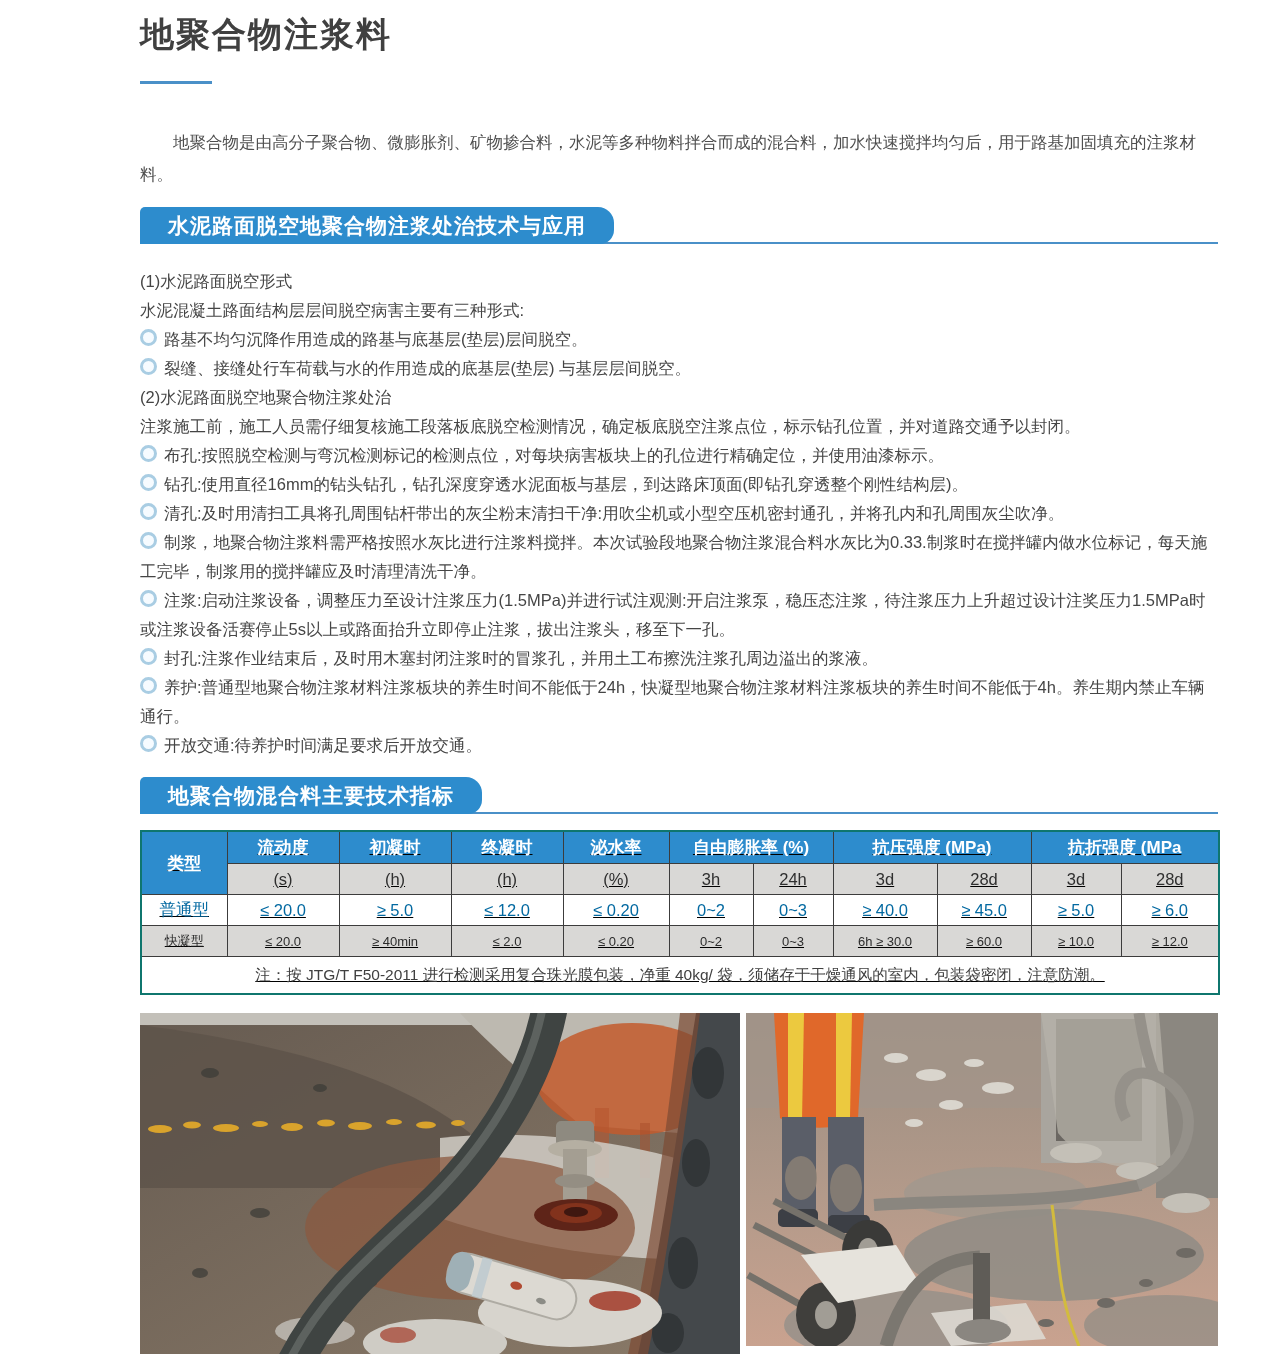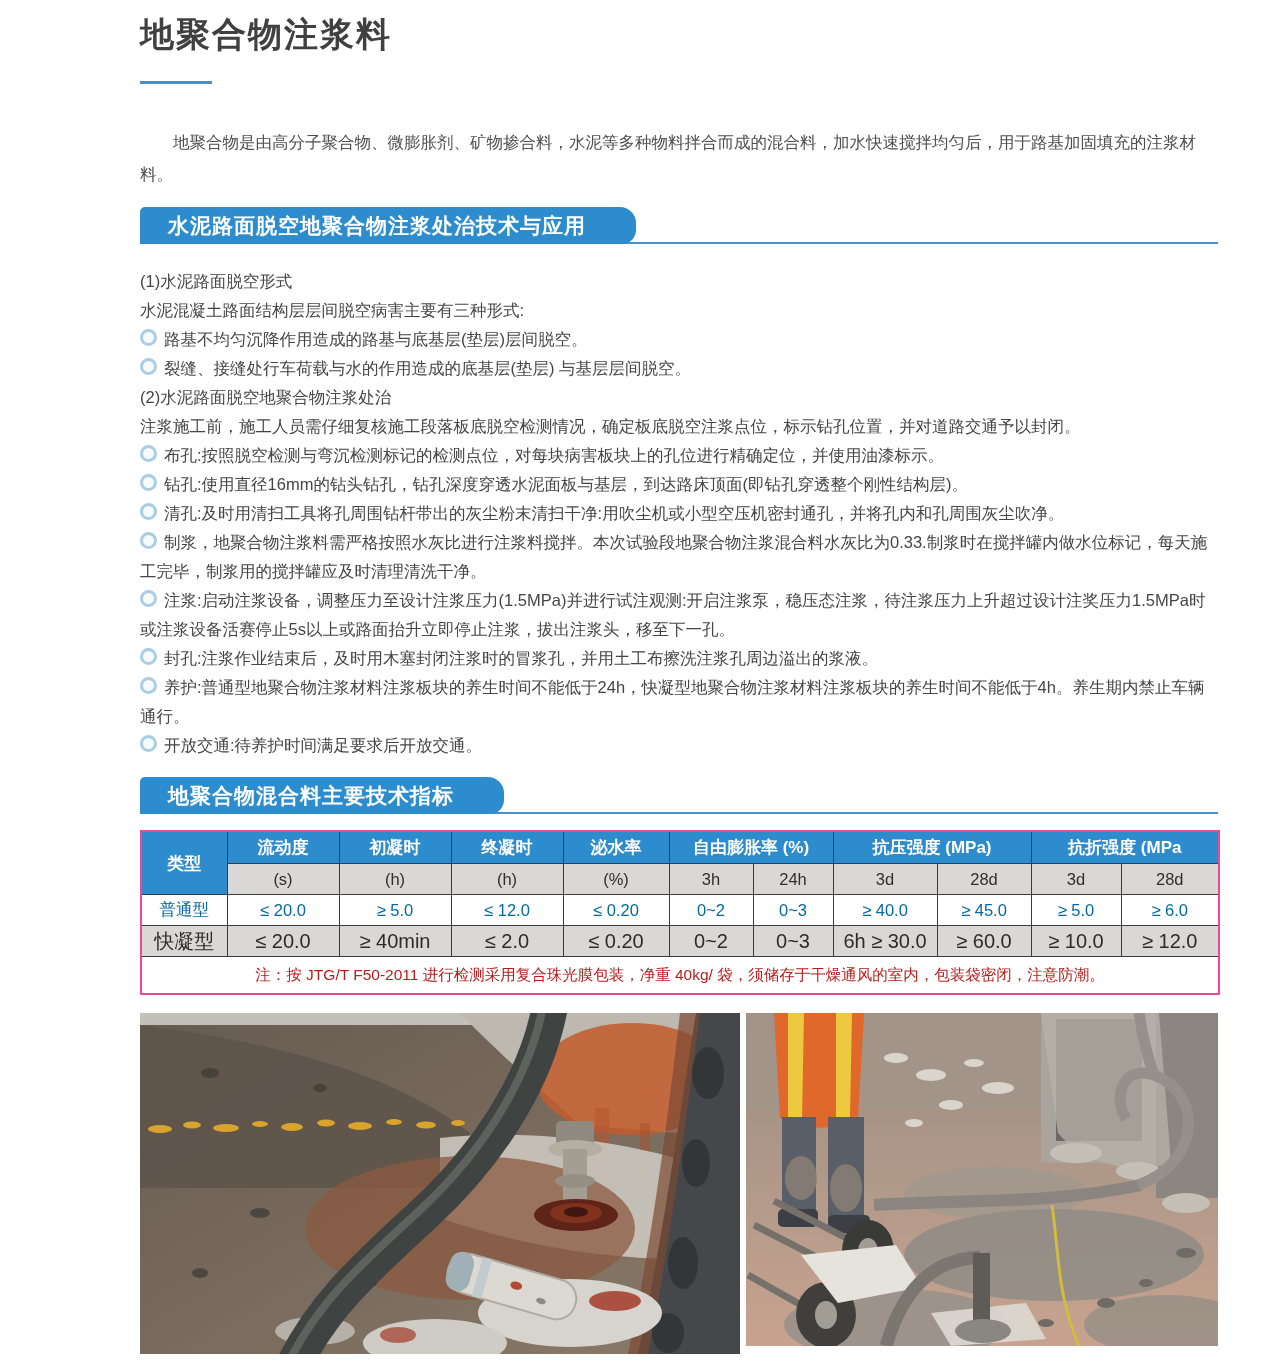--- a/index.html
+++ b/index.html
@@ -14,43 +14,43 @@
   }
   .title-underline{width:72px;height:3px;background:#4a90c8;margin-top:23px;}
   .intro{
     margin-top:42px;font-size:16.5px;line-height:32px;color:#4e4e4e;text-indent:2em;
   }
   .sec-header{position:relative;height:37px;margin-top:17px;}
   .sec-header .rule{position:absolute;left:0;right:0;bottom:0;height:2px;background:#4a90c8;}
   .sec-header .bar{
     position:absolute;left:0;top:0;bottom:0;background:#2d8ccd;
     border-radius:5px 16px 14px 0;color:#ffffff;font-size:21px;font-weight:700;
-    display:flex;align-items:center;padding:0 50px 0 28px;letter-spacing:1px;white-space:nowrap;
+    display:flex;align-items:center;padding:0 28px 0 28px;letter-spacing:1px;white-space:nowrap;
   }
   .body-text{margin-top:23px;}
   .body-text p{margin:0;font-size:16.5px;line-height:29px;color:#454545;}
   .ring{
     display:inline-block;width:11px;height:11px;border:3px solid #a9cde3;border-radius:50%;
     margin-right:7px;vertical-align:-1px;background:#f6fbff;box-sizing:content-box;
   }
   table.spec{
     margin-top:16px;width:1078px;border-collapse:collapse;table-layout:fixed;
   }
   table.spec th,table.spec td{
     border:1.6px solid #3c3c3c;text-align:center;vertical-align:middle;padding:0;
     overflow:hidden;white-space:nowrap;
   }
-  table.spec{border:2px solid #ec4899;}
+  table.spec{border:2px solid #0f766e;text-decoration:underline;}
   tr.hdr-top th{background:#2d8ccd;color:#ffffff;font-size:17px;font-weight:700;height:31px;}
   th.type-cell{background:#2d8ccd;color:#ffffff;font-size:18px;font-weight:700;}
   tr.hdr-sub th{background:#d9d8d6;color:#2f2f2f;font-size:16.5px;font-weight:400;height:30px;}
   tr.row-normal td{background:#ffffff;color:#0369a1;font-size:16.5px;height:30px;}
-  tr.row-fast td{background:#d9d8d6;color:#2c2c2c;font-size:20px;height:30px;}
+  tr.row-fast td{background:#d9d8d6;color:#2c2c2c;font-size:13px;height:30px;}
   td.row-label{font-weight:400;font-size:17px;}
-  tr.note-row td{background:#ffffff;color:#b91c1c;font-size:15.5px;height:36px;}
+  tr.note-row td{background:#ffffff;color:#404040;font-size:15.5px;height:36px;}
   .photos{margin-top:18px;display:flex;gap:6px;align-items:flex-start;}
   .photo{display:block;overflow:hidden;}
   .photo svg{display:block;}
 </style>
 </head>
 <body>
 
 <div class="content">
 
   <div class="page-title">地聚合物注浆料</div>

